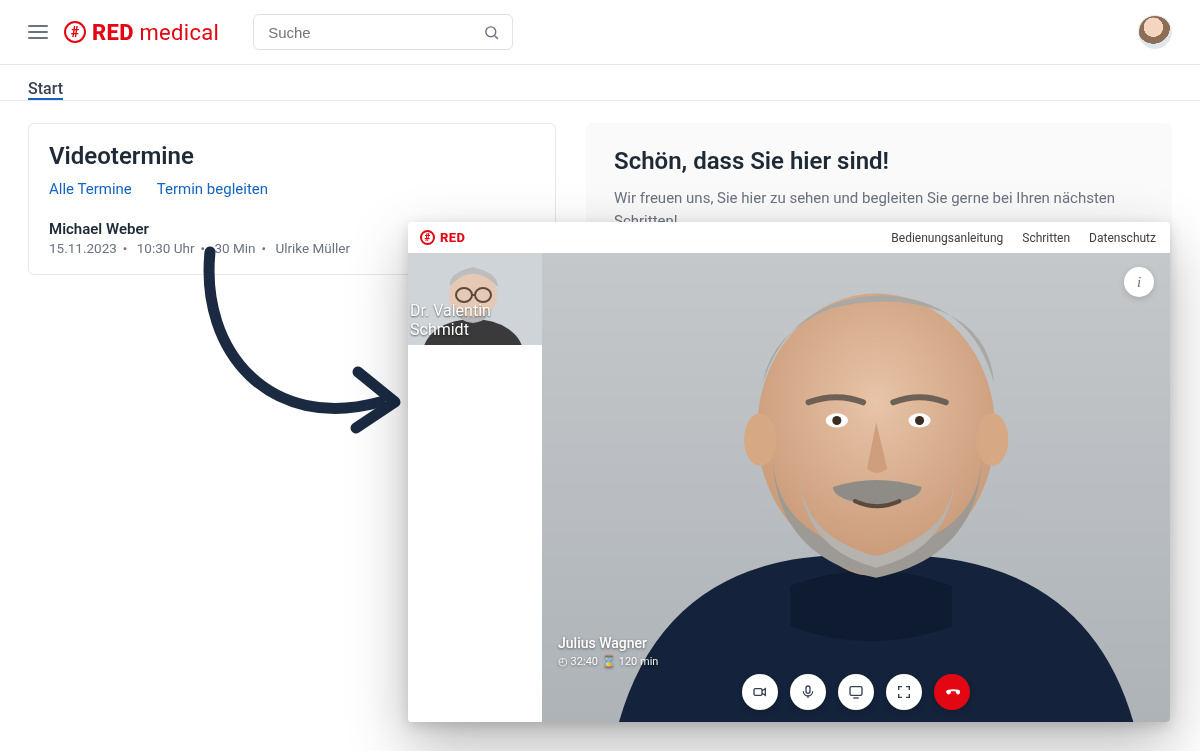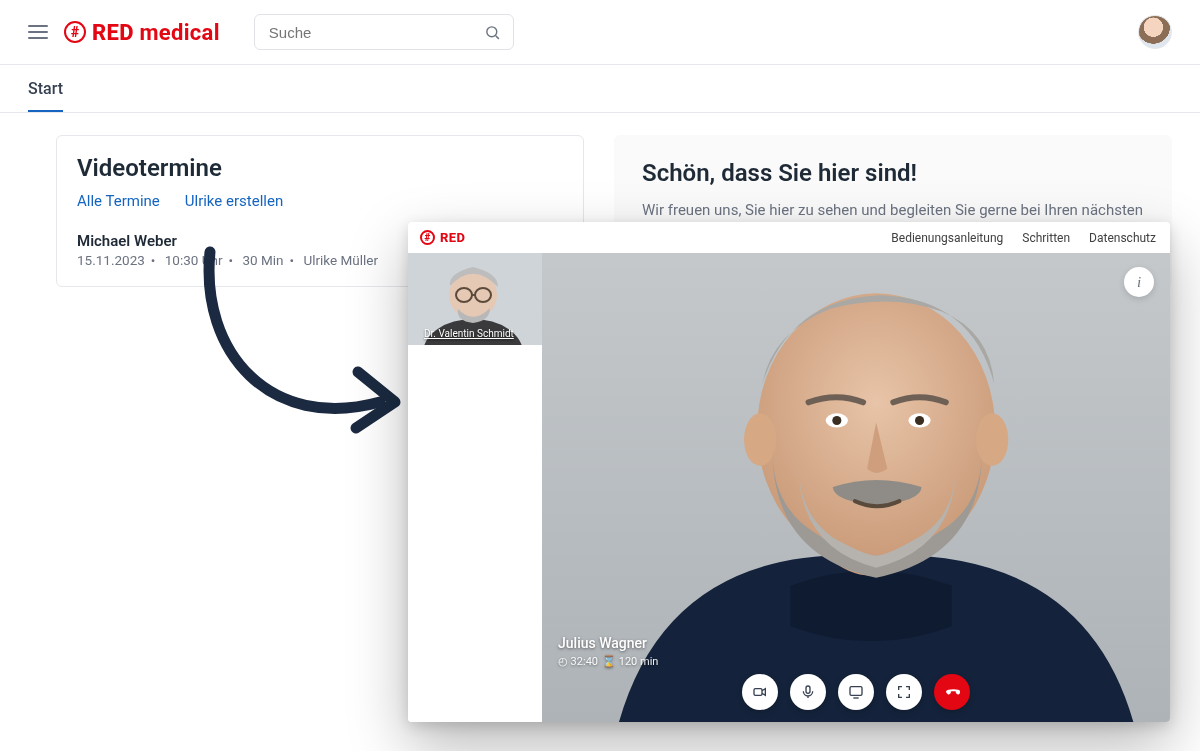--- a/index.html
+++ b/index.html
@@ -34,21 +34,21 @@
   .hamburger span { display:block; width:20px; height:2px; background:#6b7280; border-radius:1px; }
 
   .logo { display:flex; align-items:center; gap:6px; }
   .logo-mark {
     width:22px; height:22px; border:2px solid var(--red-brand); border-radius:50%;
     display:flex; align-items:center; justify-content:center; color:var(--red-brand);
     font-weight:900; font-size:14px; line-height:1;
   }
   .logo-text { font-weight:800; font-size:22px; letter-spacing:.3px; }
   .logo-text .bold { color:var(--red-brand); }
-  .logo-text .thin { color:var(--red-brand); font-weight:700;text-align:right; }
+  .logo-text .thin { color:var(--red-brand); font-weight:400;text-align:right; }
 
   .search {
     margin-left:18px;
     display:flex; align-items:center; justify-content:space-between;
     width:260px; height:36px; padding:0 12px;
     border:1px solid #9ca3af50; border-radius:6px; color:#9ca3af;
   }
   .search input {
     border:none; outline:none; font-size:15px; width:200px; background:transparent; color:var(--text);
   }
@@ -57,34 +57,34 @@
     margin-left:auto;
     width:34px; height:34px; border-radius:50%;
     background:radial-gradient(circle at 45% 35%, #f6d5c0 0 35%, #8b6e55 36% 60%, #dfe6ee 61% 100%);
     border:1px solid var(--border);
   }
 
   
   .tabs { display:flex; gap:24px; padding:14px 28px 0 28px; border-bottom:1px solid var(--border); }
   .tab {
     display:flex; align-items:center; gap:8px;
-    padding-bottom:12px; font-size:16px; color:#374151; cursor:pointer;
+    font-size:16px; color:#374151; cursor:pointer;
     border-bottom:2px solid transparent;
   }
   .tab.active { border-bottom-color:var(--link); font-weight:500; }
   .tab-close { font-size:14px; color:#6b7280; }
 
   
   .content { display:flex; gap:30px; padding:22px 28px; }
 
   .card {
     border:1px solid var(--border); border-radius:6px; background:#fff;
     padding:18px 20px;
   }
-  .appointments { width:528px;margin-left:28px; }
+  .appointments { width:528px; }
   .appointments h2 { margin:0 0 10px 0; font-size:24px; font-weight:600; }
   .appt-links { display:flex; gap:25px; margin-bottom:22px; }
   .appt-links a { color:var(--link); text-decoration:none; font-size:15px; cursor:pointer; }
 
   .appt-item-name { font-weight:600; font-size:15px; }
   .appt-item-meta { color:var(--text-muted); font-size:13.5px; margin-top:2px; }
   .dot { padding:0 6px; }
 
   .welcome {
     flex:1; background:var(--panel-bg); border:none; padding:24px 28px;
@@ -115,23 +115,22 @@
   .call-header-links a { margin-left:16px; color:#404040; text-decoration:none; cursor:pointer; }
 
   .call-body { flex:1; display:flex; min-height:0; }
   .call-sidebar { width:134px; background:#fff; display:flex; flex-direction:column; }
 
   .thumb {
     position:relative; width:134px; height:92px; overflow:hidden;
   }
   .thumb svg { display:block; }
   .thumb-label {
-    position:absolute; left:16px; bottom:6px; color:#fff; font-size:10px;
+    position:absolute; left:2px; bottom:6px; color:#fff; font-size:16px;
     text-shadow:0 1px 2px rgba(0,0,0,.6);
-    text-decoration:underline;
   }
 
   .call-main {
     position:relative; flex:1; overflow:hidden;
   }
   .call-main svg.portrait { position:absolute; inset:0; width:100%; height:100%; }
 
   .info-btn {
     position:absolute; top:14px; right:16px; width:30px; height:30px; border-radius:50%;
     background:#fff; display:flex; align-items:center; justify-content:center;
@@ -194,21 +193,21 @@
   </div>
 </div>
 
 <div class="content">
 
   <div class="card appointments">
     <h2>Videotermine</h2>
 
     <div class="appt-links">
       <a>Alle Termine</a>
-      <a>Ulrike erstellen</a>
+      <a>Termin begleiten</a>
     </div>
 
     <div>
       <div class="appt-item-name">Michael Weber</div>
       <div class="appt-item-meta">
         <span>15.11.2023</span><span class="dot">•</span>
         <span>10:30 Uhr</span><span class="dot">•</span>
         <span>30 Min</span><span class="dot">•</span>
         <span>Ulrike Müller</span>
       </div>

